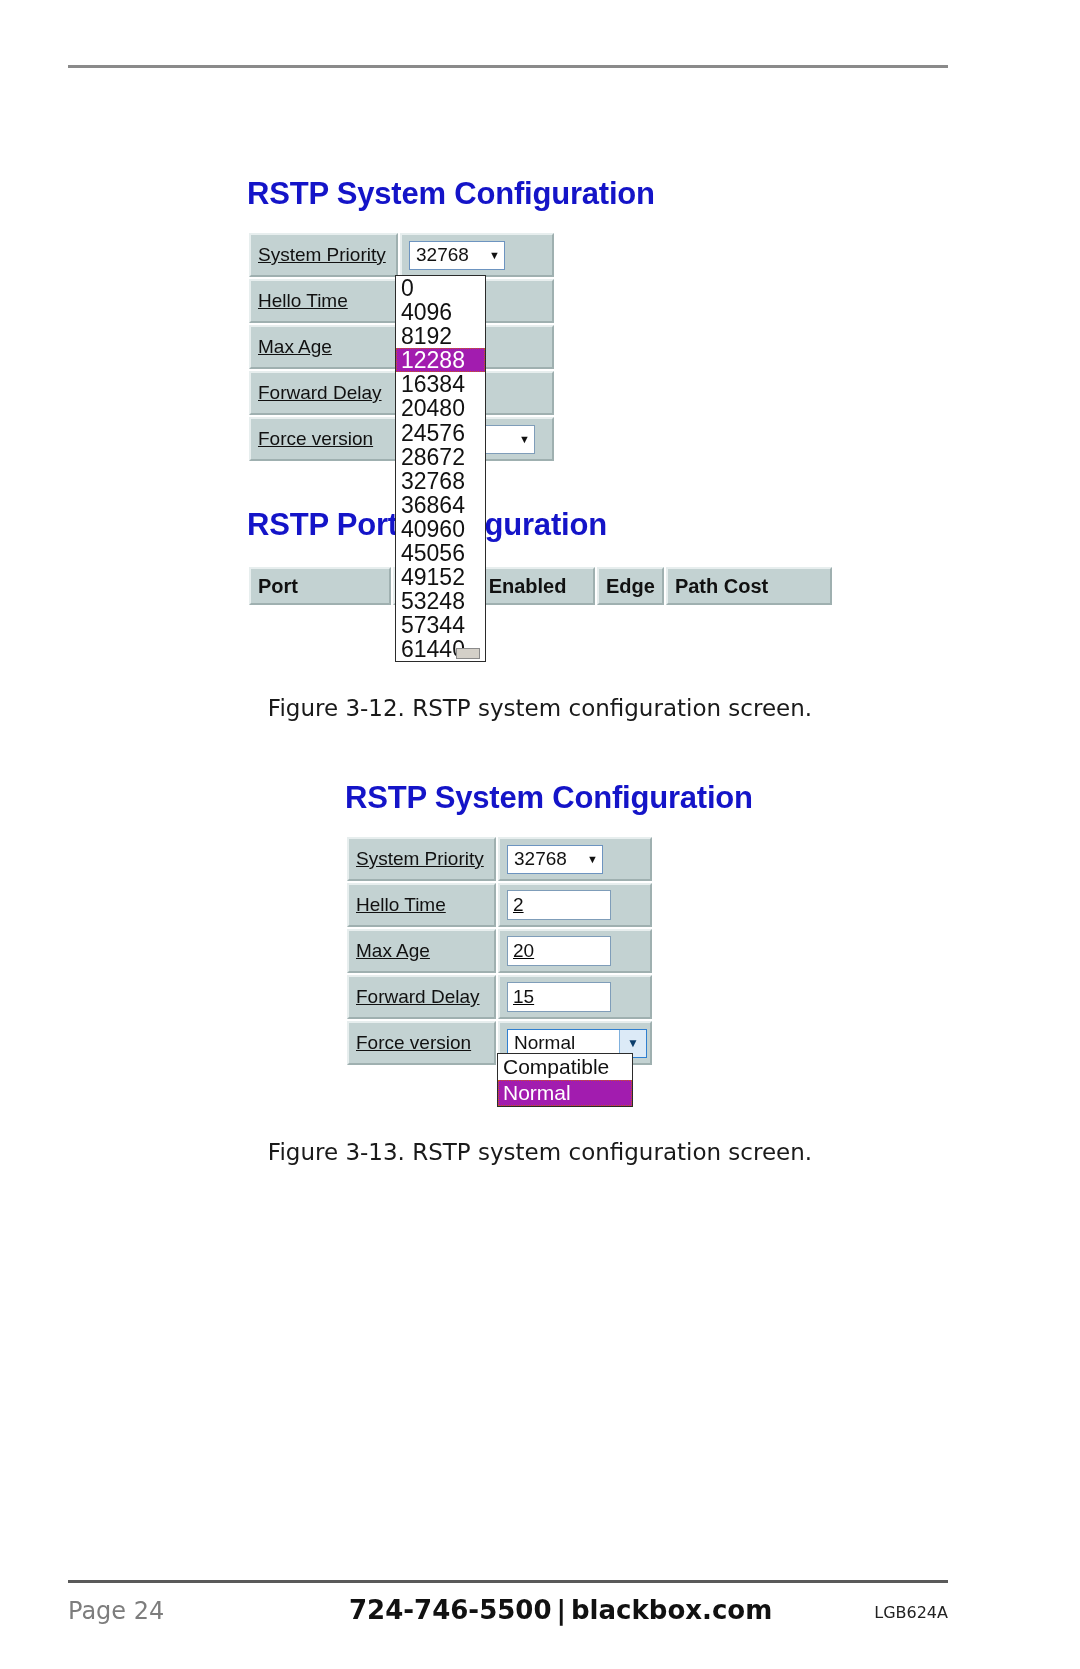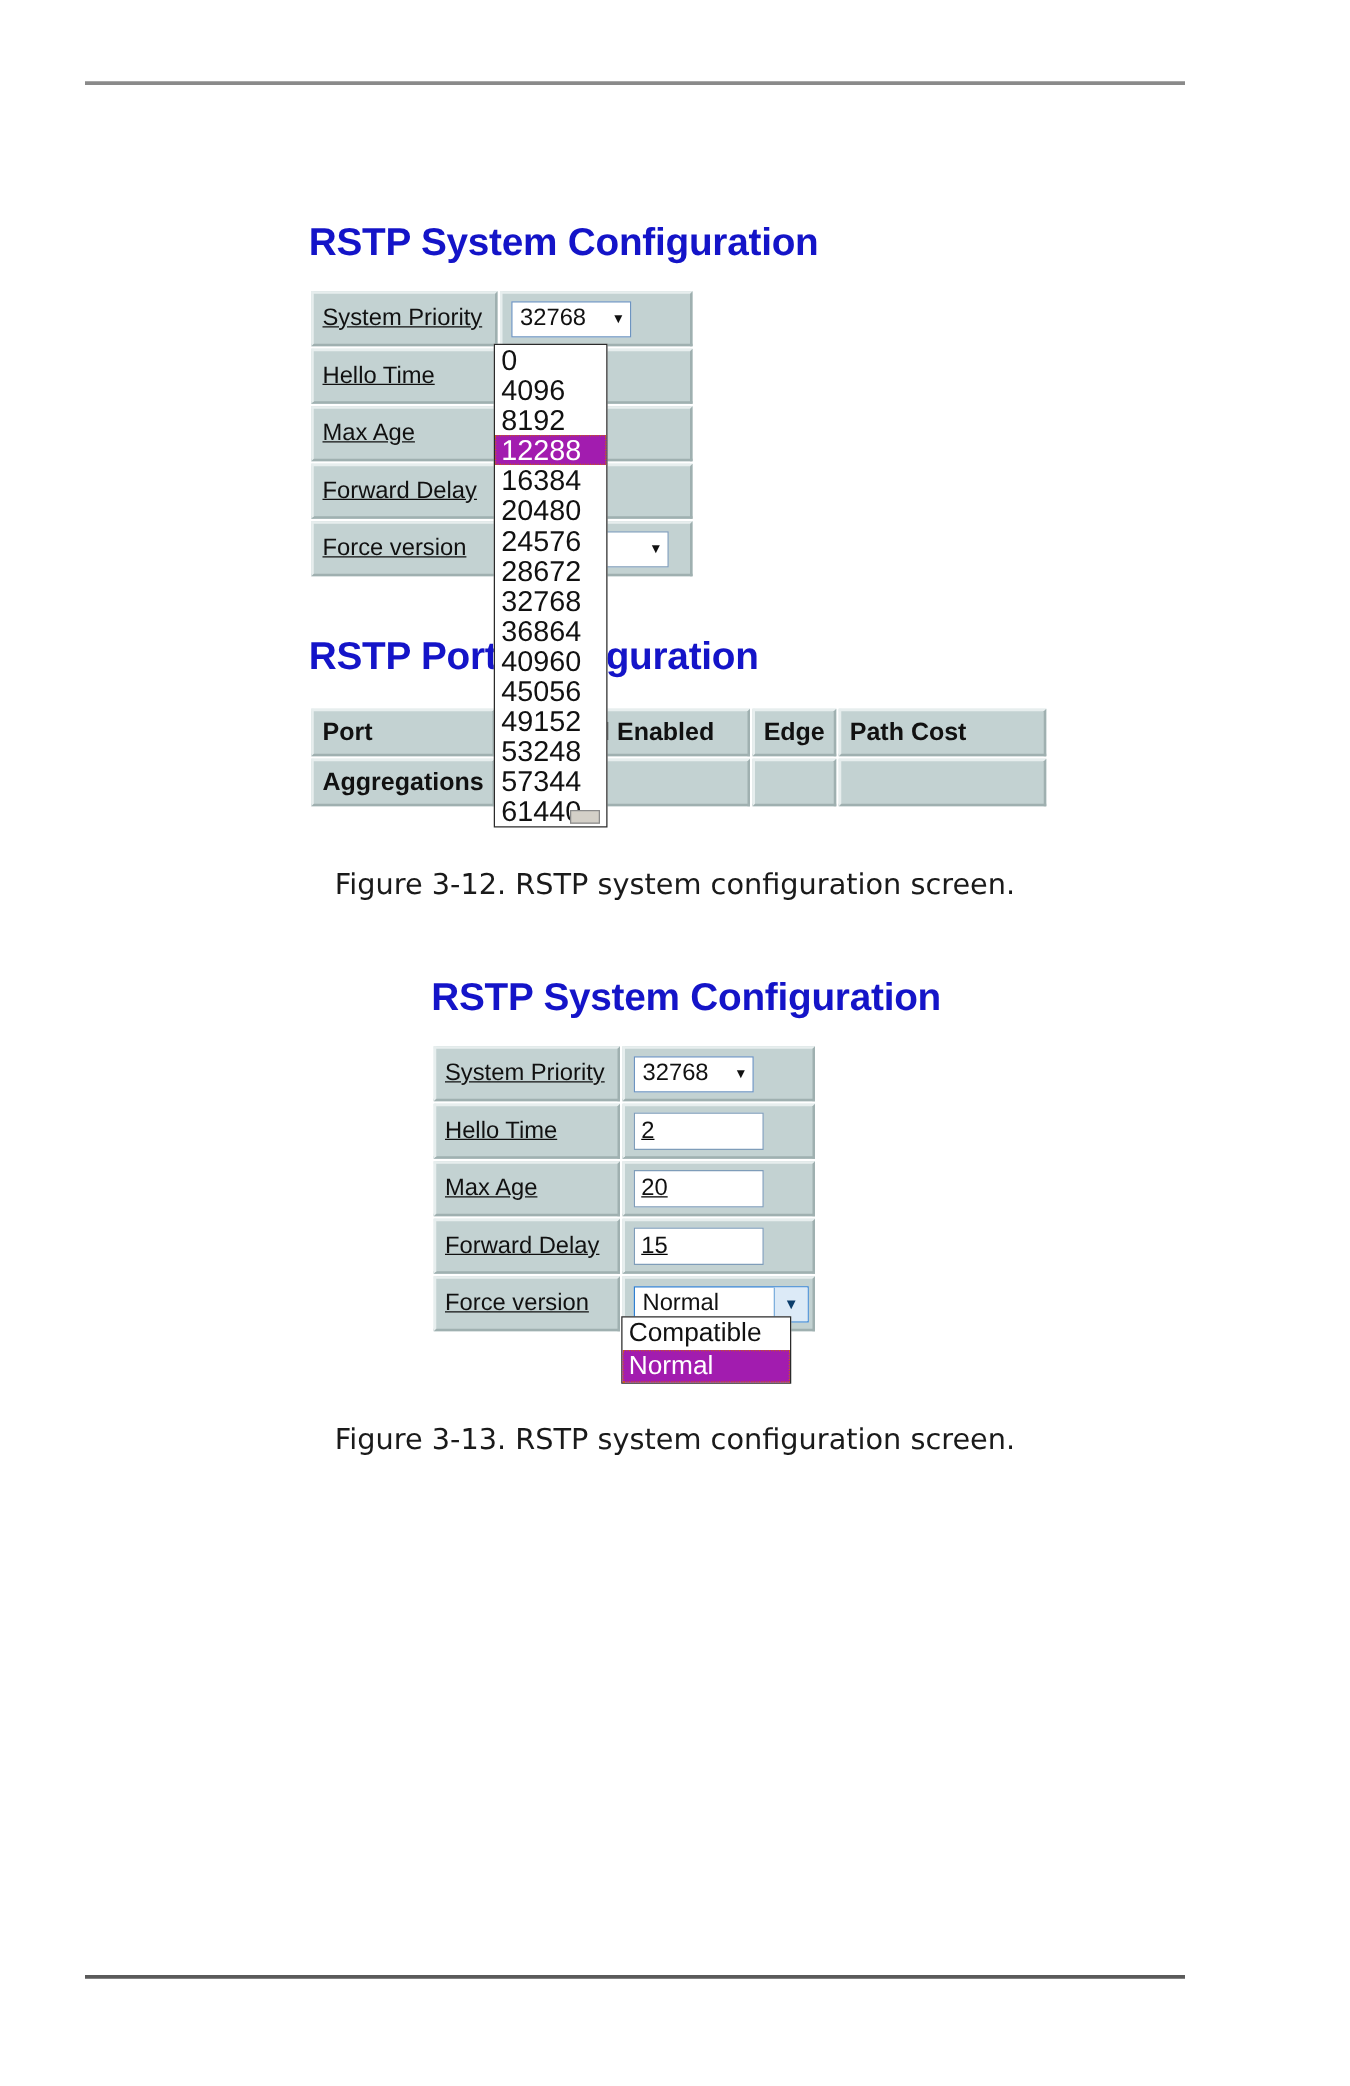--- a/index.html
+++ b/index.html
@@ -298,26 +298,20 @@
 
   <div class="shot-title" style="margin-top:44px;">RSTP Port Configuration</div>
 
   <table class="port-table" style="margin-top:22px;">
     <tbody>
         <tr>
       <td style="width:124px;">Port</td>
       <td style="width:184px;">Protocol Enabled</td>
       <td style="width:46px;">Edge</td>
       <td style="width:148px;">Path Cost</td>
-    </tr>
-    <tr>
-      <td>Aggregations</td>
-      <td class="blank"></td>
-      <td class="blank"></td>
-      <td class="blank"></td>
     </tr>
   </tbody>
     </table>
 
 </div>
 
 <div class="wx-popup" id="popup-priority" style="left:395px; top:275px; width:91px; height:387px;">
   <div class="opt">0</div>
   <div class="opt">4096</div>
   <div class="opt">8192</div>
@@ -388,13 +382,20 @@
 
 <div class="wx-popup force-popup" id="popup-force" style="left:497px; top:1053px; width:136px; height:54px;">
   <div class="opt">Compatible</div>
   <div class="opt sel">Normal</div>
 </div>
 
 <div class="figure-caption" id="caption-2">Figure 3-13. RSTP system configuration screen.</div>
 
 <div class="page-footer">
   <div class="footer-rule"></div>
+  <div class="footer-row">
+    <span class="footer-page">Page 24</span>
+    <span class="footer-contact">
+      <span>724-746-5500</span><span class="sep">|</span><span>blackbox.com</span>
+    </span>
+    <span class="footer-model">LGB624A</span>
+  </div>
 </div>
 
 </body></html>

